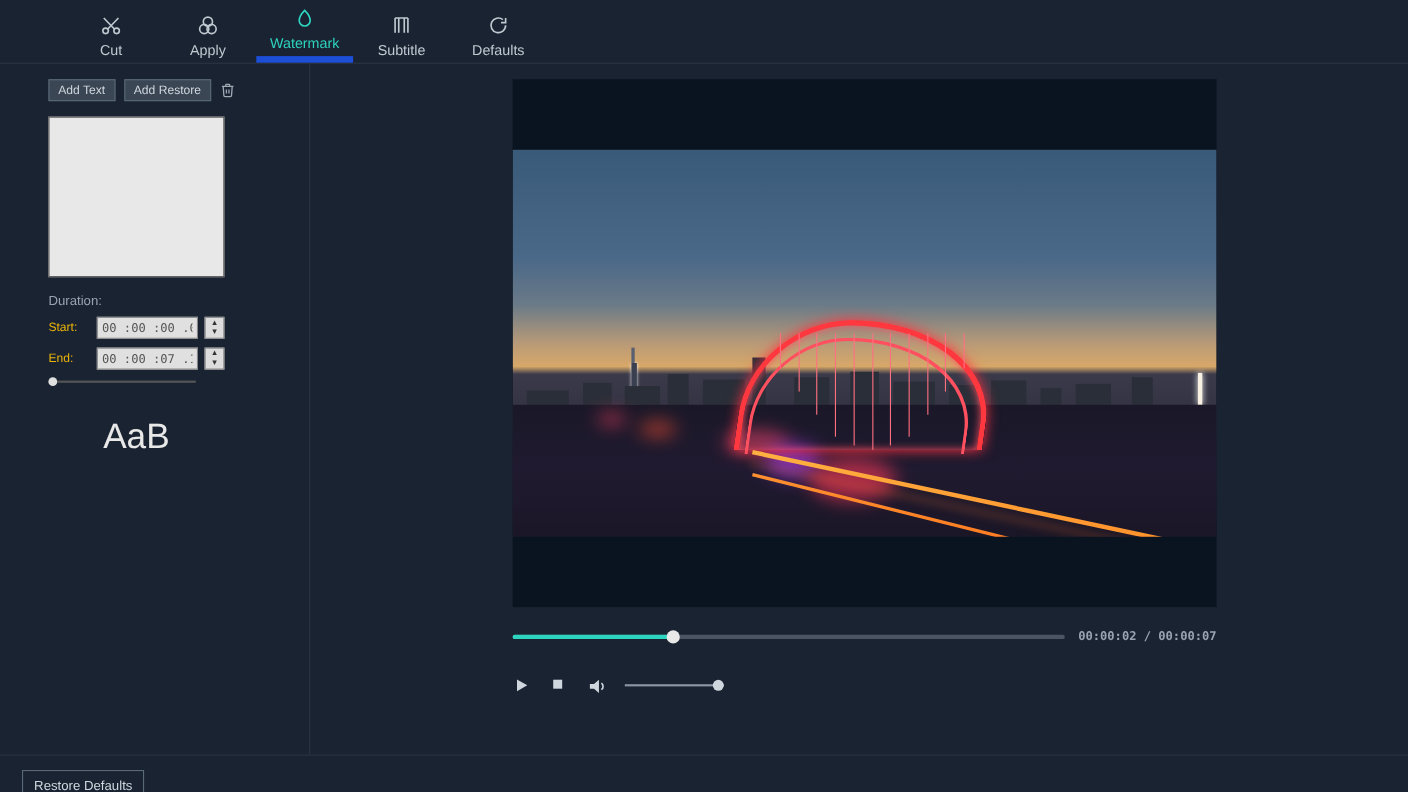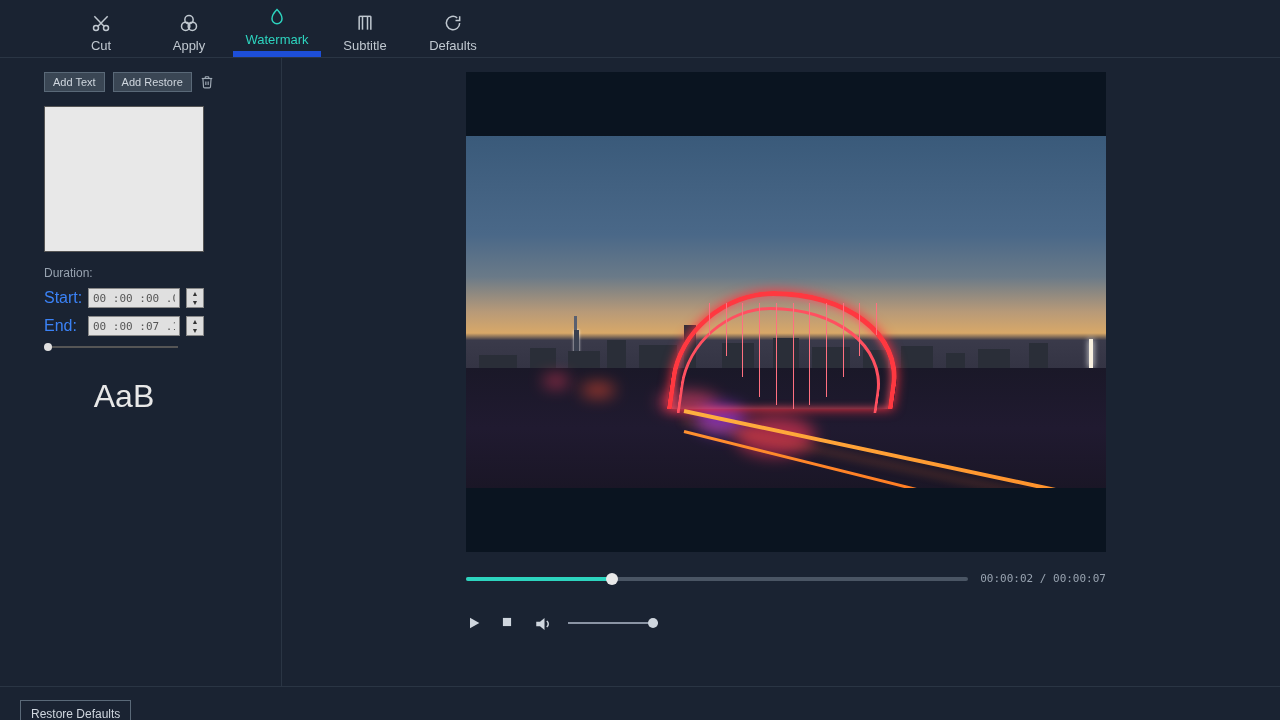--- a/index.html
+++ b/index.html
@@ -60,21 +60,21 @@
   }
   .text-box {
     margin-top: 14px;
     width: 160px;
     height: 146px;
     background: #e8e8e8;
     border: 1px solid #555;
   }
   .dur-label { margin-top: 14px; font-size: 12px; color:#98a3b0;}
   .row { display:flex; align-items:center; margin-top: 8px; gap:6px;}
-  .row label { width: 38px; font-size:16px; color:#3b82f6;}
+  .row label { width: 38px; font-size:11px; color:#eab308;}
   .time-input {
     width: 92px;
     background:#e0e0e0;
     border:1px solid #888;
     height:20px;
     font-size:11px;
     padding:0 4px;
     font-family: monospace;
     color:#555;
   }
@@ -111,20 +111,21 @@
     text-align:center;
     width:160px;
   }
 
   .preview-area {
     flex:1;
     padding: 14px 20px 0 30px;
     display:flex;
     flex-direction:column;
     align-items:center;
+    font-weight:bold;
   }
   .video-container{
     width: 640px;
     height: 480px;
     background:#0a1420;
     position:relative;
     display:flex;
     align-items:center;
   }
   .video-frame{

